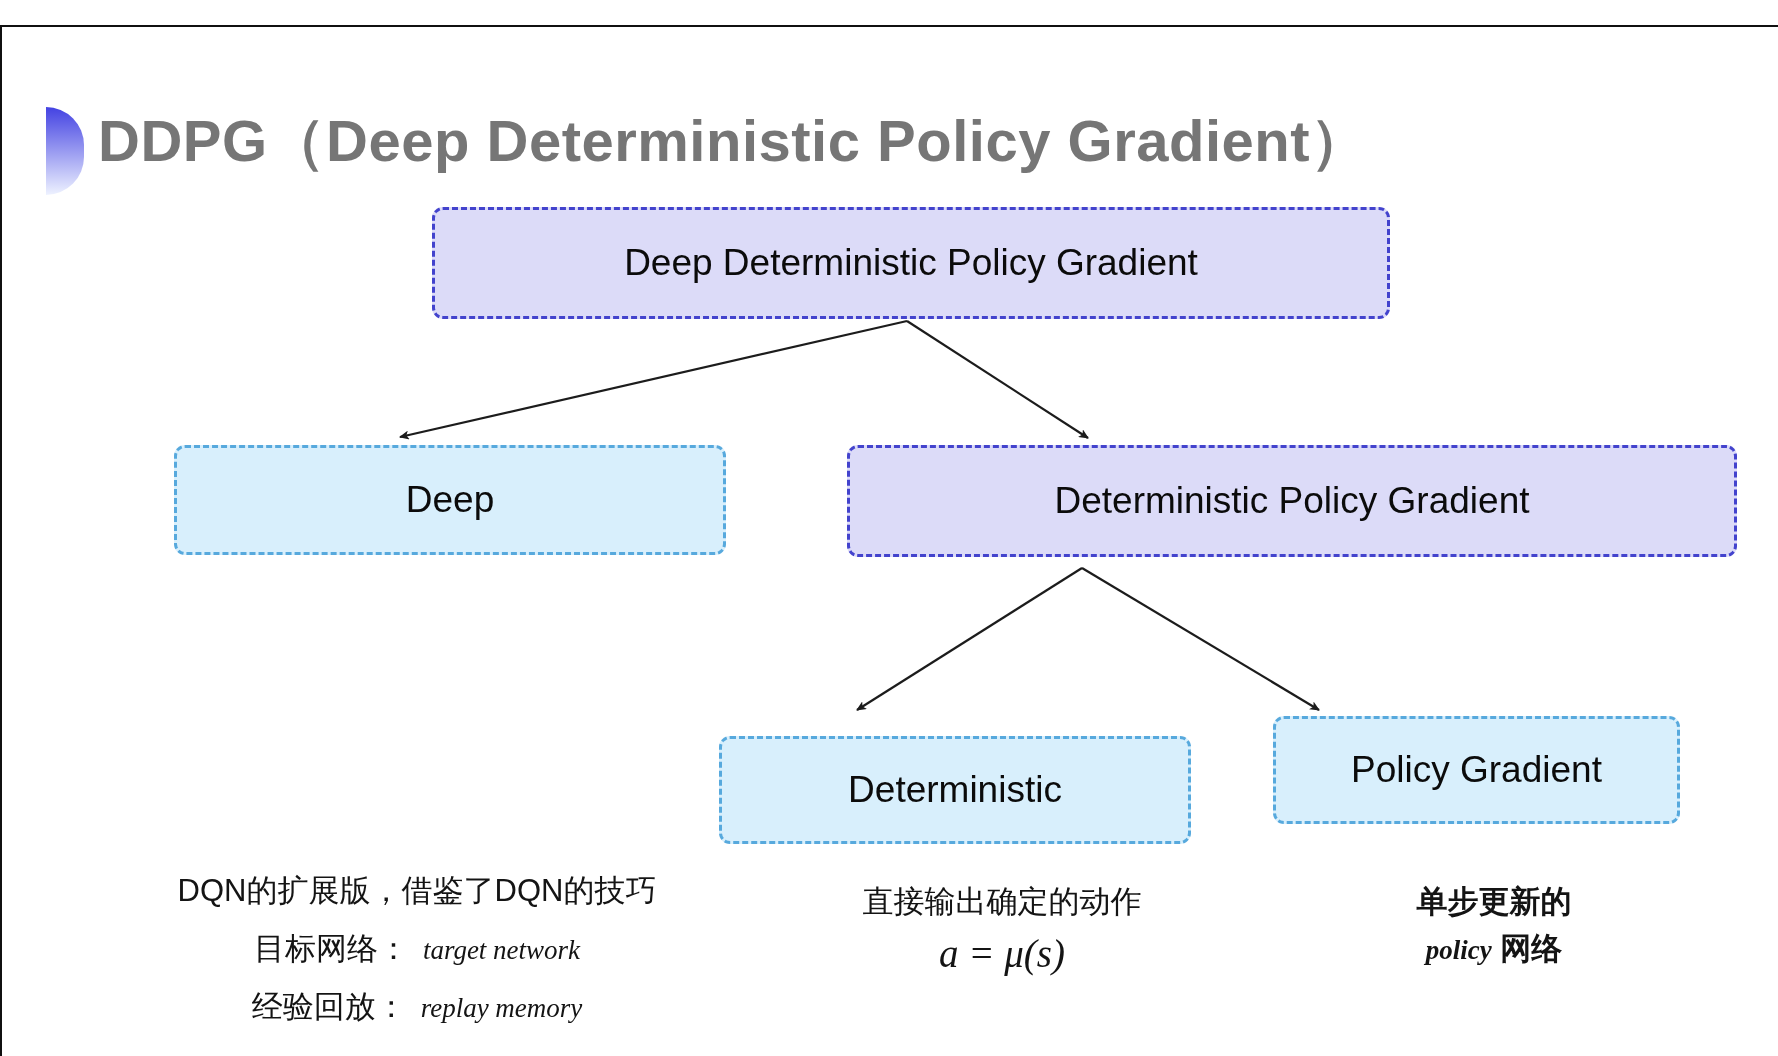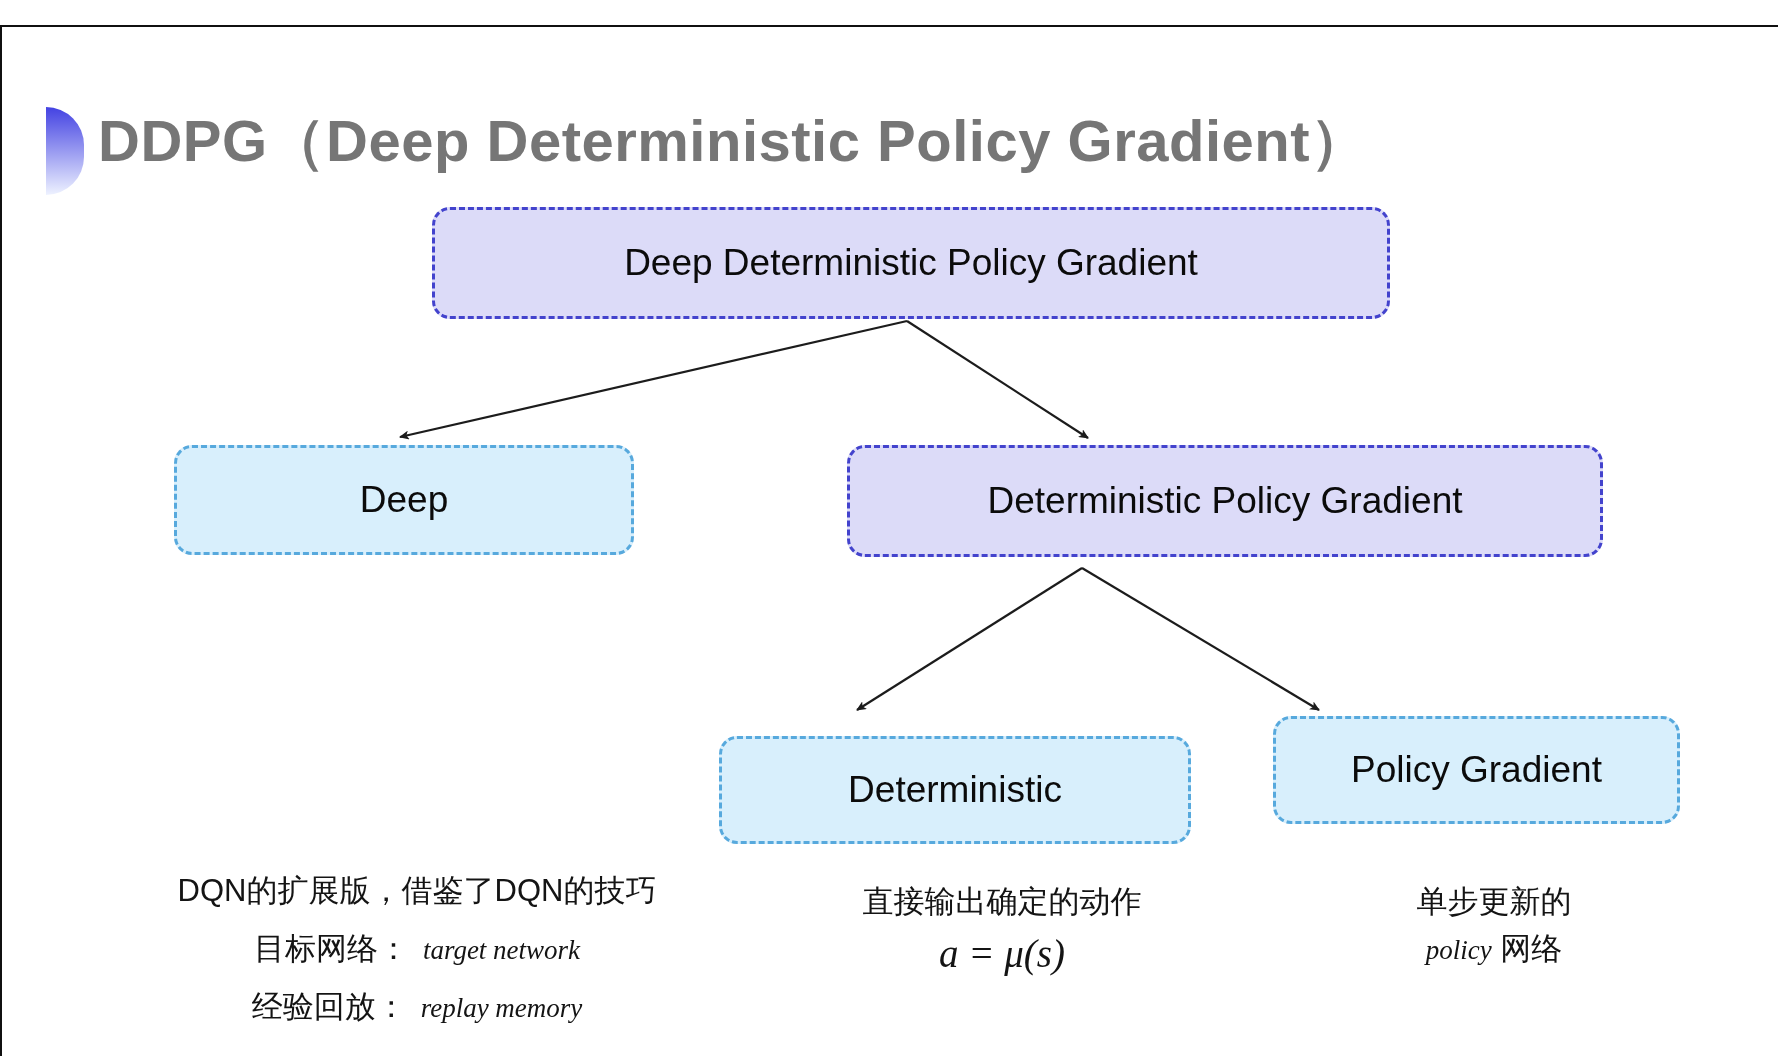--- a/index.html
+++ b/index.html
@@ -30,38 +30,38 @@
     font-size:58px; font-weight:600; letter-spacing:0.5px;
     color:var(--title-text); white-space:nowrap;
   }
   
   .edges{position:absolute; left:0; top:0; width:1778px; height:1056px; pointer-events:none;}
   .edges line{stroke:var(--arrow); stroke-width:2.2px;}
   .edges .head{fill:var(--arrow);}
   
   .node{
     position:absolute; display:flex; align-items:center; justify-content:center;
-    border-radius:18px; box-sizing:border-box; text-align:center;
+    border-radius:11px; box-sizing:border-box; text-align:center;
     font-size:37px; font-weight:500; color:var(--node-text);
   }
   .node.purple{background:var(--purple-node-fill); border:3px dashed var(--purple-node-border);}
   .node.cyan{background:var(--cyan-node-fill); border:3px dashed var(--cyan-node-border);}
   .n-root{left:430px; top:180px; width:958px; height:112px;}
-  .n-deep{left:172px; top:418px; width:460px; height:110px;}
-  .n-dpg{left:845px; top:418px; width:756px; height:112px;}
+  .n-deep{left:172px; top:418px; width:552px; height:110px;}
+  .n-dpg{left:845px; top:418px; width:890px; height:112px;}
   .n-det{left:717px; top:709px; width:472px; height:108px;}
   .n-pg{left:1271px; top:689px; width:407px; height:108px;}
   
   .note{position:absolute; text-align:center; color:var(--note-text); font-size:31px;}
   .note p{margin:0 0 19px; line-height:1.25; white-space:nowrap;}
   .note-deep{left:115px; top:845px; width:600px;}
   .note-det{left:785px; top:856px; width:430px;}
   .note-det p{margin-bottom:8px;}
   .note-pg{left:1277px; top:856px; width:430px;}
-  .note-pg p{margin-bottom:8px;}
+  .note-pg p{margin-bottom:8px;font-weight:bold;}
   .term{
     font-family:"Liberation Serif","DejaVu Serif",serif;
     font-style:italic; font-size:27px;
   }
   .note-deep .term{margin-left:14px;}
   .formula{font-size:39px;}
 </style>
 </head>
 <body>
 

